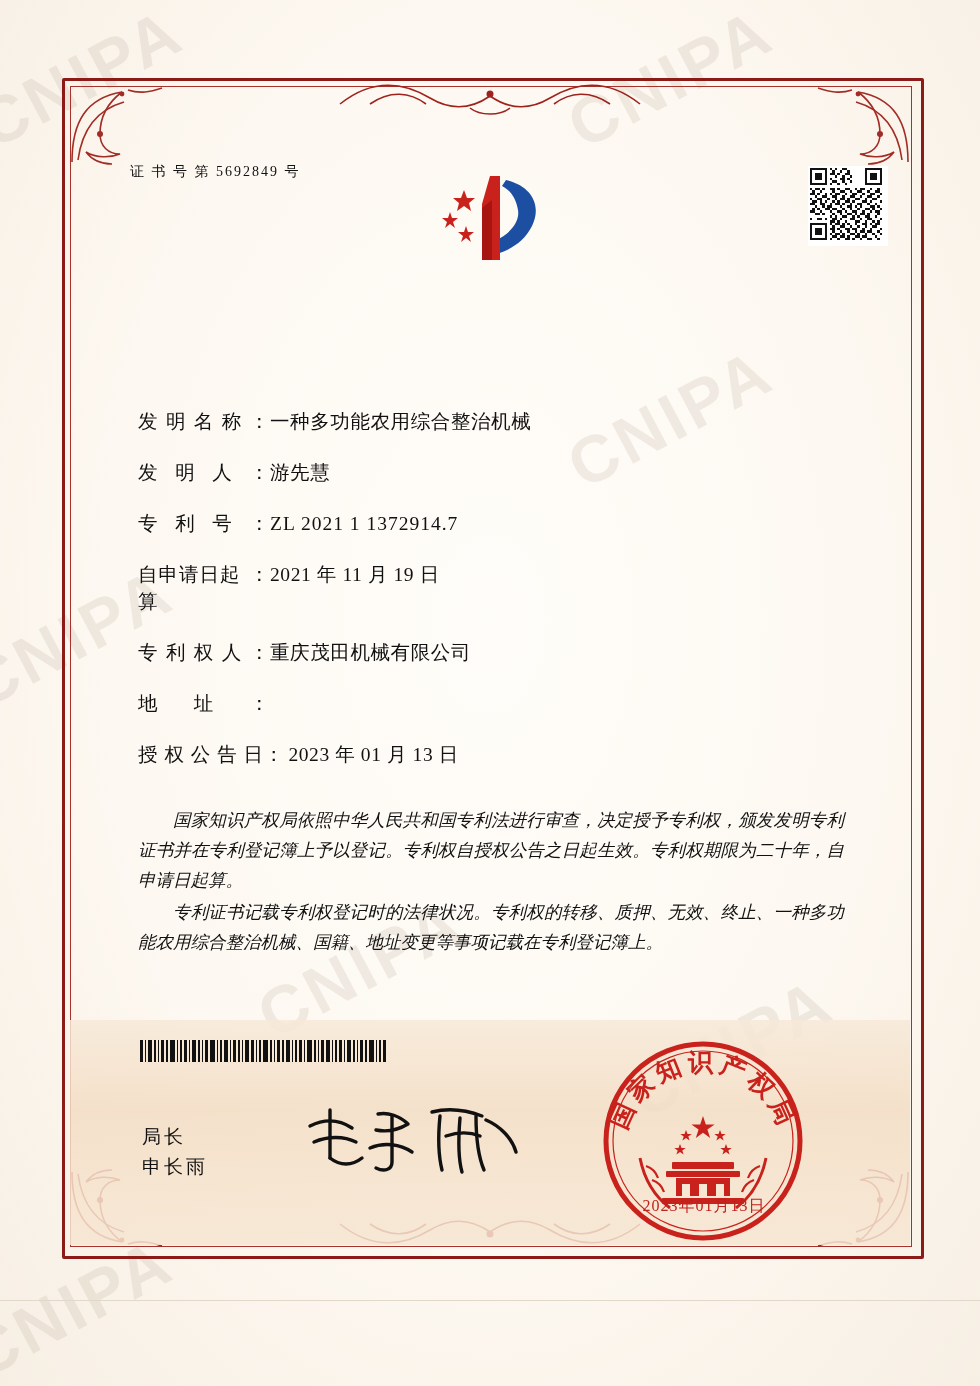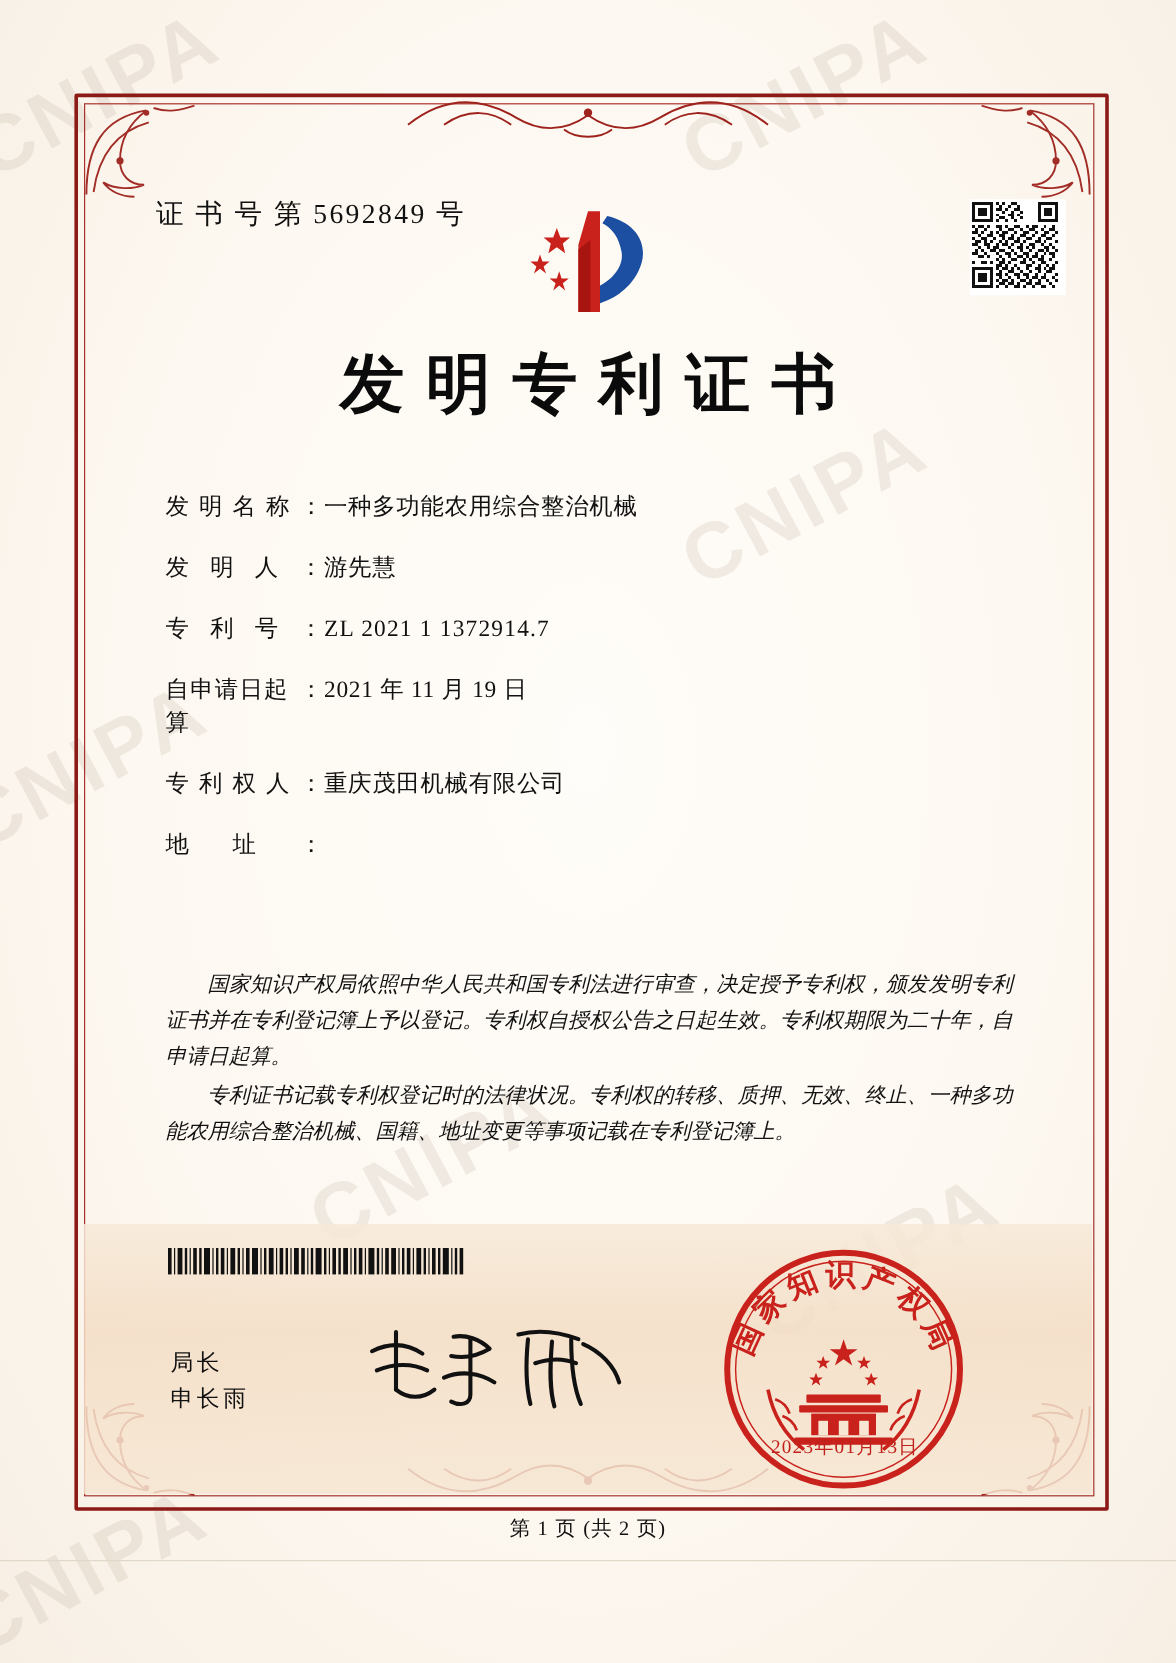--- a/index.html
+++ b/index.html
@@ -75,21 +75,21 @@
     left: 330px; top: 1210px;
     width: 320px; height: 44px;
     color: #9e231d;
   }
   .bottom-flourish svg { width:100%; height:100%; display:block; }
 
   
   .cert-no {
     position: absolute;
     left: 130px; top: 163px;
-    font-size: 23px;
+    font-size: 14px;
     letter-spacing: 2px;
     color: #111;
     font-family: "Liberation Serif", serif;
   }
   .qr {
     position: absolute;
     right: 92px; top: 166px;
     width: 76px; height: 76px;
     background: #fff;
     padding: 2px;
@@ -546,21 +546,20 @@
       <path d="M62 40 L72 32 L72 92 L62 92 Z" fill="#a81410"></path>
 
       <g fill="#c9211b">
         <polygon points="44,22 47,30 55,30 49,35 51,43 44,38 37,43 39,35 33,30 41,30"></polygon>
         <polygon points="30,44 32,50 38,50 33,54 35,60 30,56 25,60 27,54 22,50 28,50"></polygon>
         <polygon points="46,58 48,64 54,64 49,68 51,74 46,70 41,74 43,68 38,64 44,64"></polygon>
       </g>
     </svg>
   </div>
 
-  <div class="main-title">发明专利证书</div>
 
   <div class="fields">
 
     <div class="frow">
       <span class="flabel spread">
         <span>发</span>
           <span>明</span>
           <span>名</span>
           <span>称</span>
           <span>：</span>
@@ -609,20 +608,24 @@
 
     <div class="frow">
       <span class="flabel spread">
         <span>地</span>
           <span>址</span>
           <span>：</span>
       </span>
     </div>
 
     <div class="grant-row">
+      <span class="seg1">
+        <span class="seg-label">授 权 公 告 日</span><span>：</span>
+        <span class="fvalue">2023 年 01 月 13 日</span>
+      </span>
     </div>
   </div>
 
   <div class="paras">
     <p>国家知识产权局依照中华人民共和国专利法进行审查，决定授予专利权，颁发发明专利证书并在专利登记簿上予以登记。专利权自授权公告之日起生效。专利权期限为二十年，自申请日起算。</p>
     <p>专利证书记载专利权登记时的法律状况。专利权的转移、质押、无效、终止、一种多功能农用综合整治机械、国籍、地址变更等事项记载在专利登记簿上。</p>
   </div>
 
   <div class="lower-band"></div>
 
@@ -737,17 +740,16 @@
         <path d="M166 120 C162 140 152 158 136 170" stroke="#c9211b" stroke-width="3" fill="none"></path>
         <path d="M46 128 C52 130 56 134 58 140" stroke="#c9211b" stroke-width="2.2" fill="none"></path>
         <path d="M52 142 C58 144 62 148 64 154" stroke="#c9211b" stroke-width="2.2" fill="none"></path>
         <path d="M160 128 C154 130 150 134 148 140" stroke="#c9211b" stroke-width="2.2" fill="none"></path>
         <path d="M154 142 C148 144 144 148 142 154" stroke="#c9211b" stroke-width="2.2" fill="none"></path>
       </g>
     </svg>
   </div>
   <div class="seal-date">2023年01月13日</div>
 
-  <div class="page-num">第 1 页 (共 2 页)</div>
 
   <div class="footer-line"></div>
 
 </div>
 
 </body></html>

